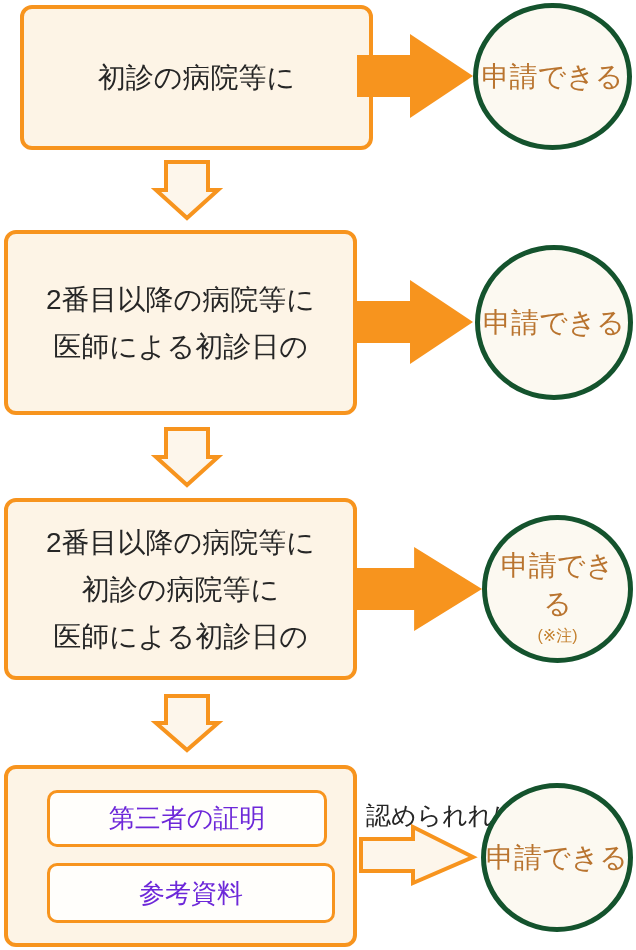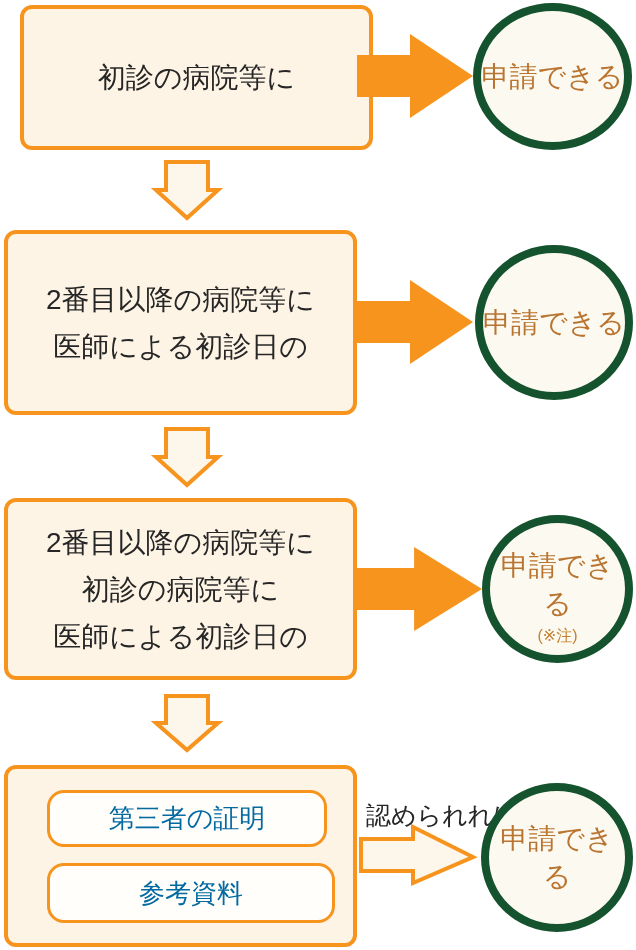--- a/index.html
+++ b/index.html
@@ -22,21 +22,21 @@
     align-items: center;
     justify-content: center;
     text-align: center;
     font-size: 28px;
     line-height: 47px;
     color: #262626;
   }
   .circle {
     position: absolute;
     box-sizing: border-box;
-    border: 8px solid #14532d;
+    border: 5px solid #14532d;
     background: #FCF9F1;
     border-radius: 50%;
     display: flex;
     flex-direction: column;
     align-items: center;
     justify-content: center;
     text-align: center;
     font-size: 28px;
     color: #B9742F;
   }
@@ -44,26 +44,26 @@
     font-size: 16px;
     line-height: 20px;
     margin-top: 3px;
     color: #C4812F;
   }
   .inner-box {
     position: absolute;
     box-sizing: border-box;
     border: 3px solid #F7941E;
     background: #FFFEFB;
-    border-radius: 17px;
+    border-radius: 10px;
     display: flex;
     align-items: center;
     justify-content: center;
     font-size: 26px;
-    color: #0369a1;
+    color: #6d28d9;
   }
   .cond-label {
     position: absolute;
     font-size: 25px;
     color: #262626;
     white-space: nowrap;
   }
   svg.arrow { position: absolute; overflow: visible; }
 </style>
 </head>

